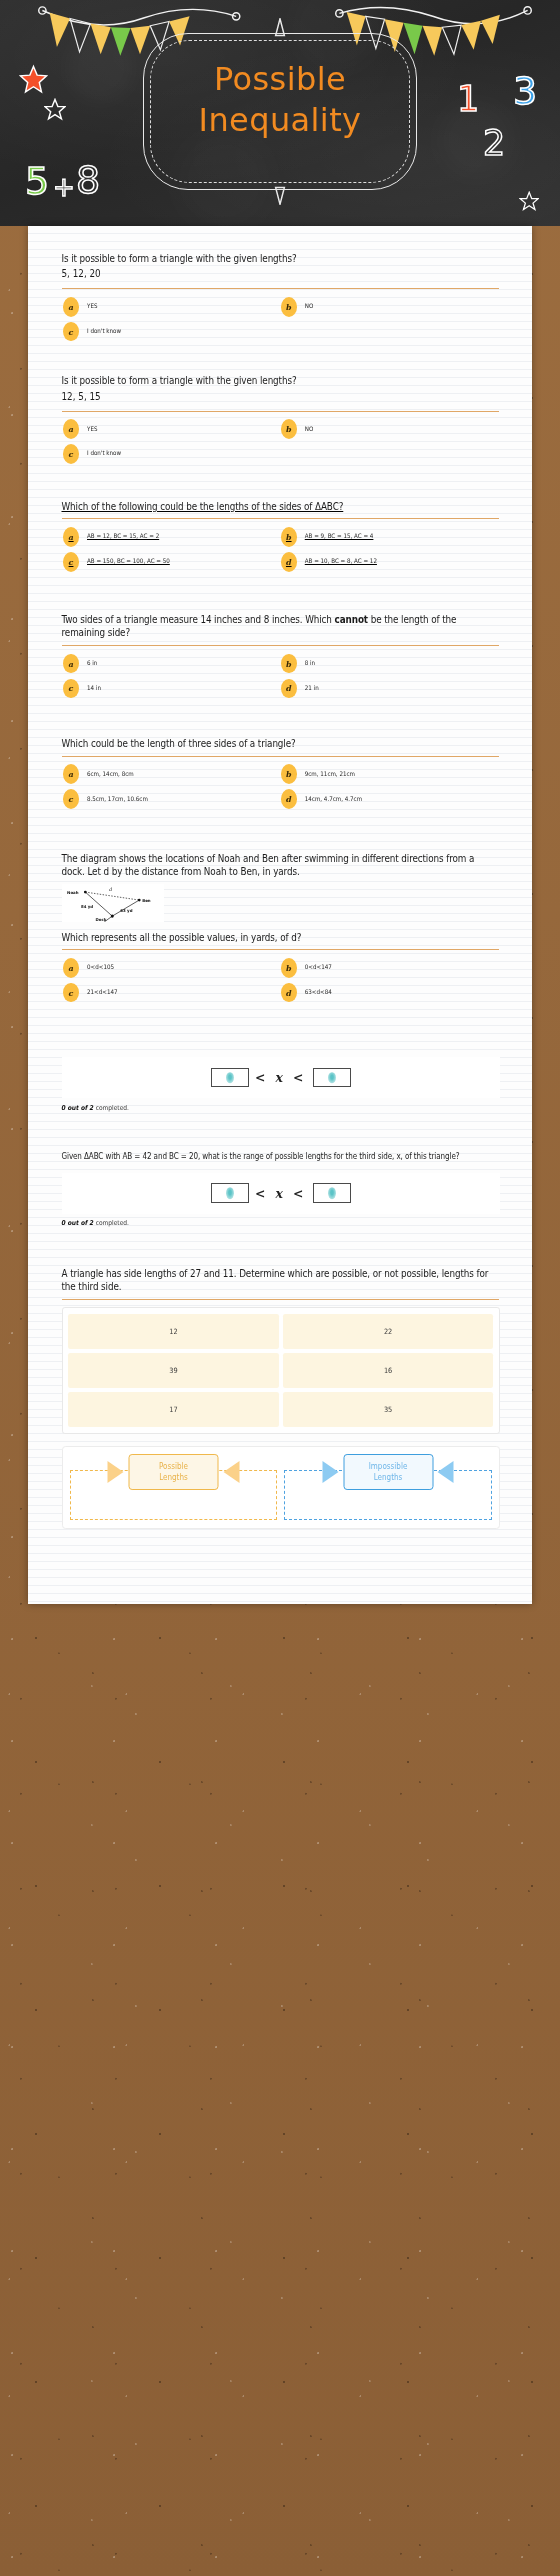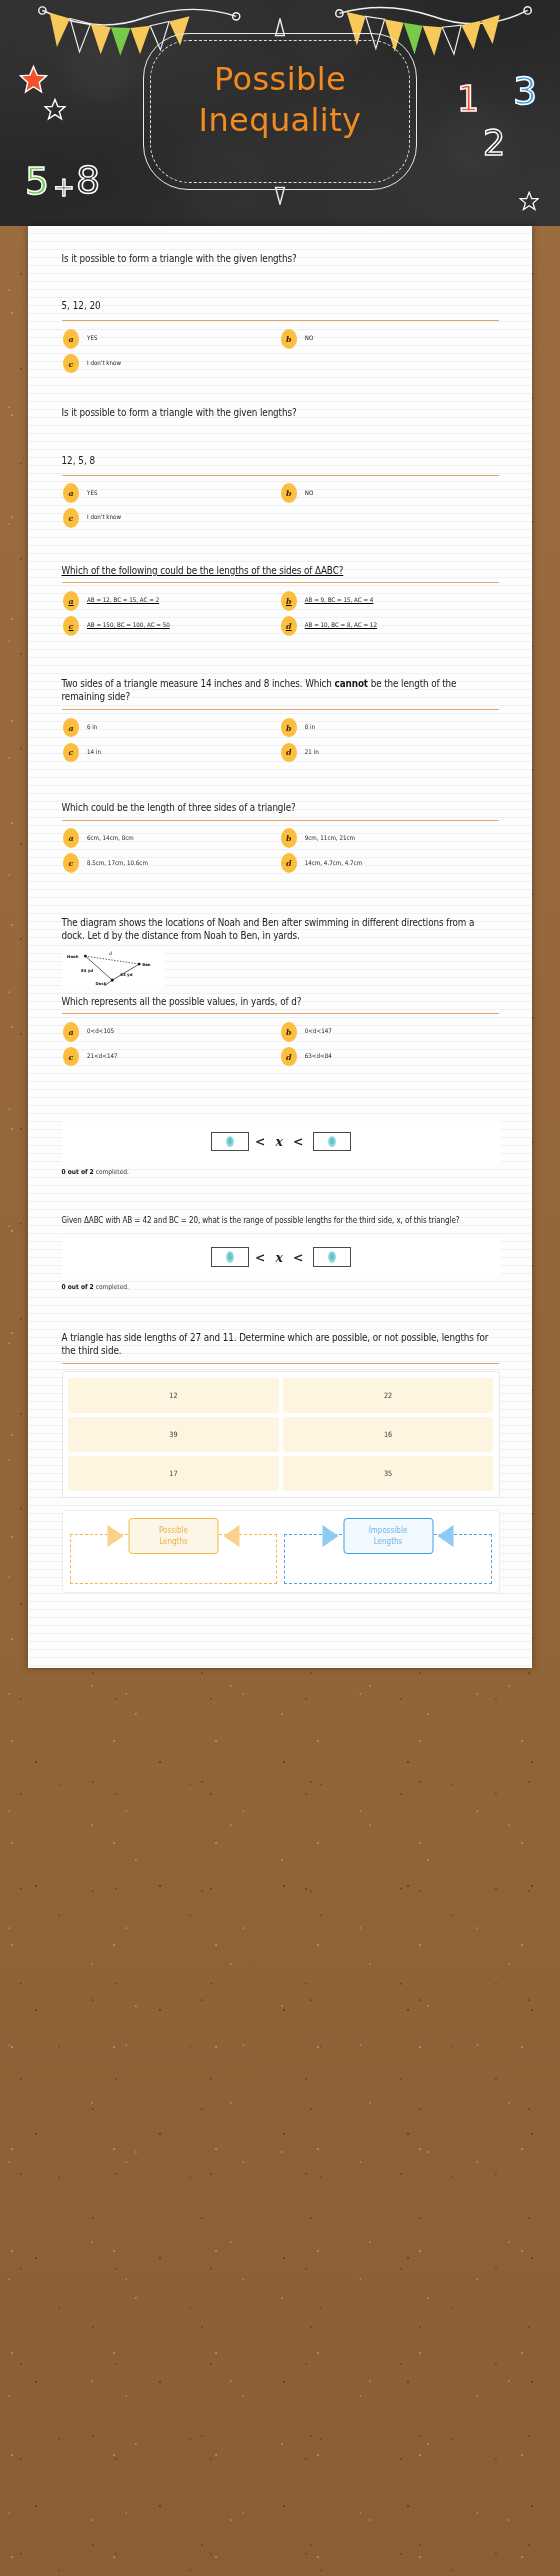--- a/index.html
+++ b/index.html
@@ -96,21 +96,20 @@
     font-family:"DejaVu Sans Condensed","Liberation Sans", sans-serif;
     font-size:9.8px; line-height:13px; color:#1b1b1b;
     letter-spacing:-0.1px;
     padding-left: 17.5px; padding-right: 19px;
   }
   .q-text.small { font-size:8px; line-height:14px; }
   .q-sub {
     font-size:9.8px; line-height:14.6px; color:#1b1b1b;
     padding-left:17.5px; padding-top:2.2px;
     font-family:"DejaVu Sans Condensed","Liberation Sans", sans-serif;
-    margin-top:32px;
   }
   .q-rule {
     height:0.7px; background:#e0a766; margin:6.6px 17.5px 0 17.5px;
   }
   .opts {
     display:grid; grid-template-columns: 1fr 1fr;
     gap: 2.9px 0; padding: 6.6px 17.5px 0 19px;
   }
   .opt { display:flex; align-items:center; min-height:22px; }
   .bullet {
@@ -153,21 +152,21 @@
   }
   .fill-op {
     font-family:"DejaVu Serif", serif; font-style:italic;
     font-size:12.4px; color:#222; font-weight:700;
     letter-spacing:2.9px;
   }
   .completed {
     font-size:6.6px; color:#3a3a3a; padding: 5.8px 0 0 17.5px;
     font-family:"DejaVu Sans Condensed","Liberation Sans", sans-serif;
   }
-  .completed b { font-weight:700; color:#111; }
+  .completed b { font-weight:700; color:#111;font-style:italic; }
 
   
   .tile-panel {
     margin: 7.3px 16px 0 17.5px;
     background:#fff; border:0.7px solid #e8e8e8; border-radius:2.9px;
     padding:5.8px; display:grid; grid-template-columns:1fr 1fr; gap:4.4px;
   }
   .tile {
     background:#fdf5e0; border-radius:2.2px;
     height:35px; display:flex; align-items:center; justify-content:center;
@@ -289,21 +288,21 @@
       </div>
       <div class="opt">
         <span class="bullet">c</span>
         <span class="opt-label">I don't know</span>
       </div>
     </div>
   </div>
 
   <div class="q-block" style="padding-top:26px;">
     <div class="q-text">Is it possible to form a triangle with the given lengths?</div>
-    <div class="q-sub">12, 5, 8</div>
+    <div class="q-sub">12, 5, 15</div>
     <div class="q-rule"></div>
     <div class="opts">
       <div class="opt">
         <span class="bullet">a</span>
         <span class="opt-label">YES</span>
       </div>
       <div class="opt">
         <span class="bullet">b</span>
         <span class="opt-label">NO</span>
       </div>

